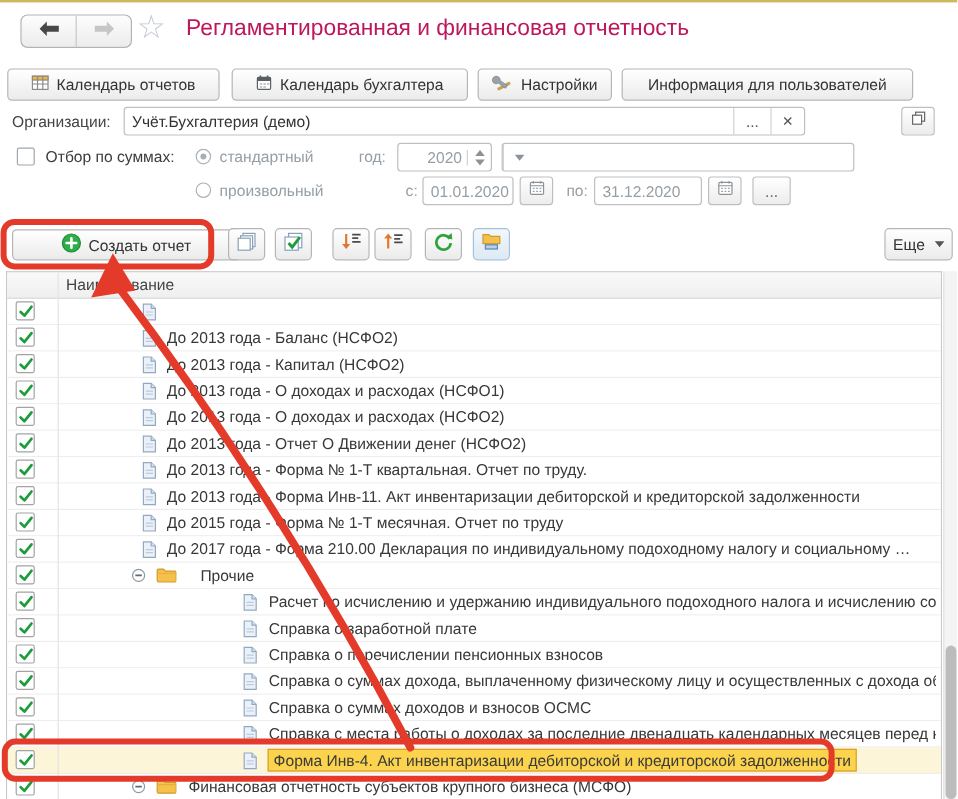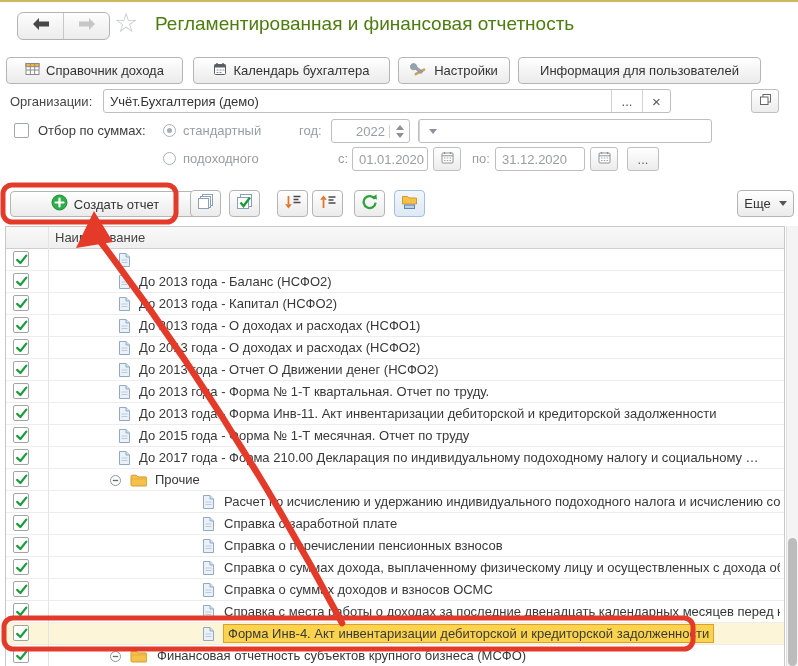--- a/index.html
+++ b/index.html
@@ -7,21 +7,21 @@
   body { font-family:"Liberation Sans","DejaVu Sans",sans-serif; }
   .app { position:relative; width:798px; height:666px; overflow:hidden; background:#fff; }
   .topline { position:absolute; left:0; top:0; width:798px; height:2px; background:var(--topline,#cdb85e); }
 
   
   .navgroup { position:absolute; left:17px; top:12px; width:93px; height:28px; display:flex;
     background:linear-gradient(#fdfdfd,#ececec); border:1px solid #b3b3b3; border-radius:6px; }
   .navbtn { flex:1; display:flex; align-items:center; justify-content:center; cursor:pointer; }
   .navbtn.back { border-right:1px solid #c7c7c7; }
   .star { position:absolute; left:114px; top:8px; font-size:27px; color:#c3c9d1; line-height:30px; }
-  .pagetitle { position:absolute; left:155px; top:13px; font-size:19px; color:#4d7c0f; white-space:nowrap; }
+  .pagetitle { position:absolute; left:155px; top:13px; font-size:19px; color:#be185d; white-space:nowrap; }
 
   
   .btn { position:absolute; height:27px; display:flex; align-items:center; justify-content:center; gap:6px;
     background:linear-gradient(#ffffff,#ebebeb); border:1px solid #b5b5b5; border-radius:4px;
     font-size:13px; color:#333; cursor:pointer; white-space:nowrap; }
 
   
   .lbl { position:absolute; font-size:13px; color:#444; white-space:nowrap; }
   .field { position:absolute; height:24px; background:#fff; border:1px solid #bfbfbf; border-radius:3px;
     font-size:13px; color:#333; display:flex; align-items:center; }
@@ -95,21 +95,21 @@
   <div class="pagetitle">Регламентированная и финансовая отчетность</div>
 
   <div class="btn" style="left:6px; top:57px; width:177px;">
     <span>
       <svg width="15" height="14" viewBox="0 0 15 14">
           <rect x="1" y="1.5" width="13" height="11" fill="#fff" stroke="#8a8a8a"></rect>
           <rect x="1" y="1.5" width="13" height="3.2" fill="#f2b63c" stroke="#8a8a8a"></rect>
           <path d="M5.3 1.5 v11 M9.7 1.5 v11 M1 8 h13" stroke="#8a8a8a" fill="none"></path>
         </svg>
     </span>
-    <span>Справочник дохода</span>
+    <span>Календарь отчетов</span>
   </div>
   <div class="btn" style="left:193px; top:57px; width:197px;">
     <span>
       <svg width="14" height="14" viewBox="0 0 14 14">
           <rect x="1.5" y="2.5" width="11" height="10" rx="1" fill="#fff" stroke="#5a5f64"></rect>
           <rect x="1.5" y="2.5" width="11" height="3" fill="#5a5f64"></rect>
           <path d="M4 1 v2.5 M10 1 v2.5" stroke="#5a5f64" stroke-width="1.4"></path>
           <path d="M3.5 8 h2 M6.5 8 h2 M9.5 8 h2 M3.5 10.5 h2 M6.5 10.5 h2" stroke="#8a9097" fill="none"></path>
         </svg>
     </span>
@@ -142,34 +142,34 @@
         </svg>
     </span>
   </div>
 
   <span class="cbx" style="left:14px; top:123px;"></span>
   <span class="lbl" style="left:38px; top:123px; color:#3c3c3c;">Отбор по суммах:</span>
   <span class="radio sel" style="left:163px; top:124px;"></span>
   <span class="lbl grey" style="left:183px; top:123px;">стандартный</span>
   <span class="lbl grey" style="left:299px; top:123px;">год:</span>
   <div class="field" style="left:331px; top:119px; width:79px;">
-    <span class="val grey" style="text-align:right; padding-right:4px;">2022</span>
+    <span class="val grey" style="text-align:right; padding-right:4px;">2020</span>
     <span class="spin" style="position:relative;">
       <span class="tri-up"></span>
       <span class="tri-dn"></span>
     </span>
   </div>
   <div class="field" style="left:418px; top:119px; width:294px;">
     <span class="fbtn" style="width:26px;">
       <span class="tri-dn"></span>
     </span>
   </div>
 
   <span class="radio" style="left:163px; top:152px;"></span>
-  <span class="lbl grey" style="left:183px; top:151px;">подоходного</span>
+  <span class="lbl grey" style="left:183px; top:151px;">произвольный</span>
   <span class="lbl grey" style="left:338px; top:151px;">с:</span>
   <div class="field" style="left:352px; top:147px; width:76px;">
     <span class="val grey">01.01.2020</span>
   </div>
   <div class="sq" style="left:433px; top:147px;">
     <span>
       <svg width="13" height="13" viewBox="0 0 13 13">
           <rect x="1" y="2" width="11" height="10" rx="1" fill="#fff" stroke="#8b9299"></rect>
           <path d="M1 4.8 h11" stroke="#8b9299"></path>
           <path d="M3.5 1 v2 M9.5 1 v2" stroke="#8b9299" stroke-width="1.2"></path>
@@ -401,21 +401,21 @@
             </svg>
           </span>
           <span class="ric" style="left: 103px; top: 4px;"><svg width="13" height="13" viewBox="0 0 13 13">
               <circle cx="6.5" cy="6.5" r="5" fill="#fff" stroke="#8f979e"></circle>
               <path d="M3.8 6.5 h5.4" stroke="#5f6a73" stroke-width="1.3"></path>
             </svg></span>
           <span class="ric" style="left: 124px; top: 4px;"><svg width="17" height="13" viewBox="0 0 17 13">
               <path d="M1 2.4 c0-.7.5-1.2 1.2-1.2 h4 l1.6 1.7 h7.9 c.7 0 1.2.5 1.2 1.2 v6.7 c0 .7-.5 1.2-1.2 1.2 H2.2 C1.5 12 1 11.5 1 10.8 z" fill="#f6c14a" stroke="#cf9b2e"></path>
               <path d="M1 4.9 h15.9" stroke="#e7ae3c" fill="none"></path>
             </svg></span>
-          <span class="rtext" style="left: 149px;">Прочие</span>
+          <span class="rtext" style="left: 161px;">Прочие</span>
         </div>
         <div class="trow">
           <span class="cb">
             <svg width="13" height="13" viewBox="0 0 15 15">
               <path d="M2.5 8 L6.2 11.5 L13 3" fill="none" stroke="#1c9c3c" stroke-width="2.6" stroke-linecap="round" stroke-linejoin="round"></path>
             </svg>
           </span>
           <span class="ric" style="left: 196px;"><svg width="13" height="16" viewBox="0 0 13 16">
               <path d="M1.5 1.5 h6.5 l3.5 3.5 v9.5 h-10 z" fill="#eaf1f9" stroke="#93a9c1"></path>
               <path d="M8 1.5 v3.5 h3.5" fill="#d4e2f1" stroke="#93a9c1"></path>

